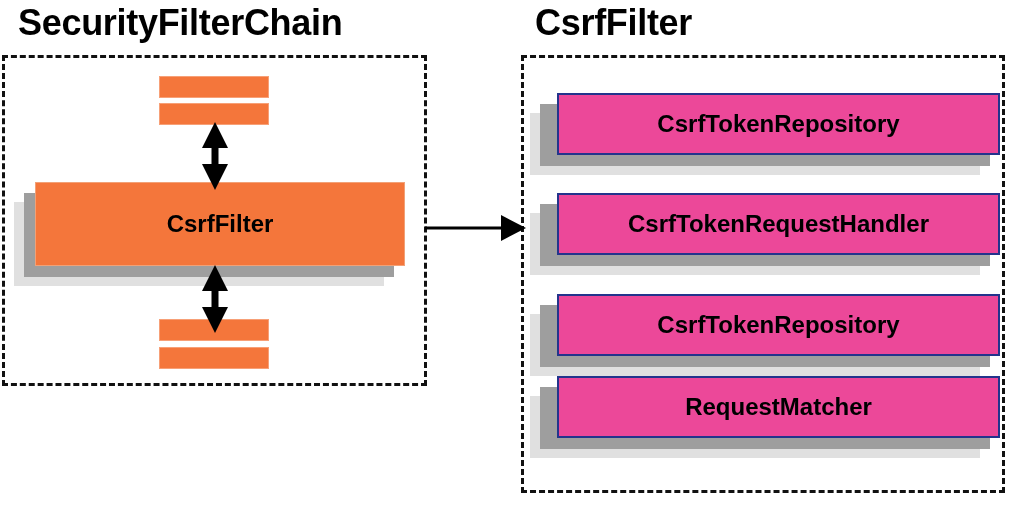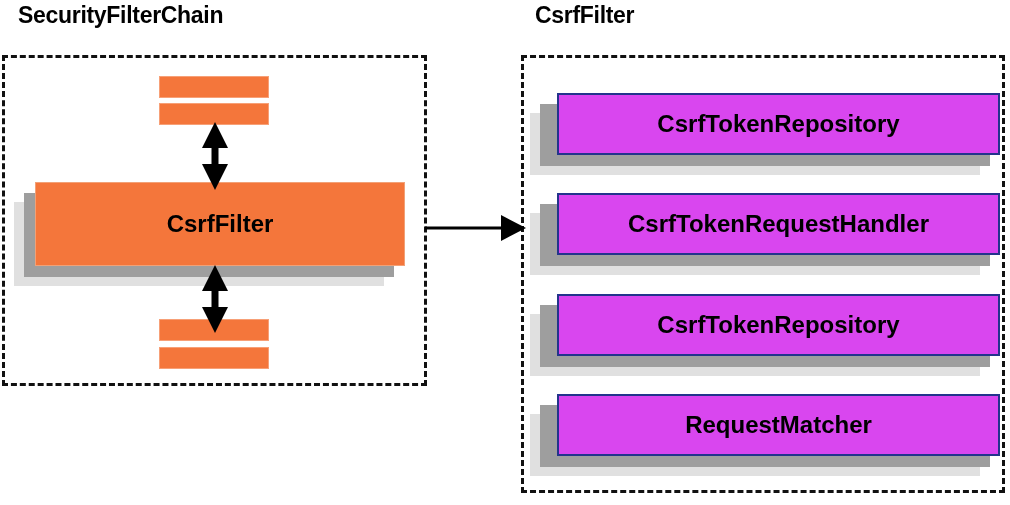--- a/index.html
+++ b/index.html
@@ -10,21 +10,21 @@
   body {
     width: 1010px;
     height: 505px;
     position: relative;
     font-family: "Liberation Sans", sans-serif;
     overflow: hidden;
   }
 
   .panel-title {
     position: absolute;
-    font-size: 23px;
+    font-size: 36px;
     font-weight: bold;
     color: #000000;
     letter-spacing: -0.3px;
     white-space: nowrap;
   }
   #title-left  { left: 18px;  top: 2px; }
   #title-right { left: 535px; top: 2px; }
 
   .dashed-panel {
     position: absolute;
@@ -77,31 +77,31 @@
   #stub-top-2    { top: 103px; }
   #stub-bottom-1 { top: 319px; }
   #stub-bottom-2 { top: 347px; }
 
   
   .blue-card { left: 530px; width: 470px; height: 82px; }
   .blue-card .shadow-far  { left: 0px;  top: 20px; width: 450px; height: 62px; }
   .blue-card .shadow-near { left: 10px; top: 11px; width: 450px; height: 62px; }
   .blue-card .face {
     left: 27px; top: 0px; width: 443px; height: 62px;
-    background: #d946ef;
+    background: #ec4899;
     border: 2px solid #23348c;
     display: flex; align-items: center; justify-content: center;
   }
   .blue-card .face span {
     font-size: 24px; font-weight: bold; color: #000;
   }
   #blue-card-0 { top: 93px; }
   #blue-card-1 { top: 193px; border-radius: 12px; }
   #blue-card-2 { top: 294px; }
-  #blue-card-3 { top: 394px; }
+  #blue-card-3 { top: 376px; }
 
   
   svg.arrow-layer {
     position: absolute;
     left: 0; top: 0;
     width: 1010px; height: 505px;
     pointer-events: none;
   }
 </style>
 </head>

